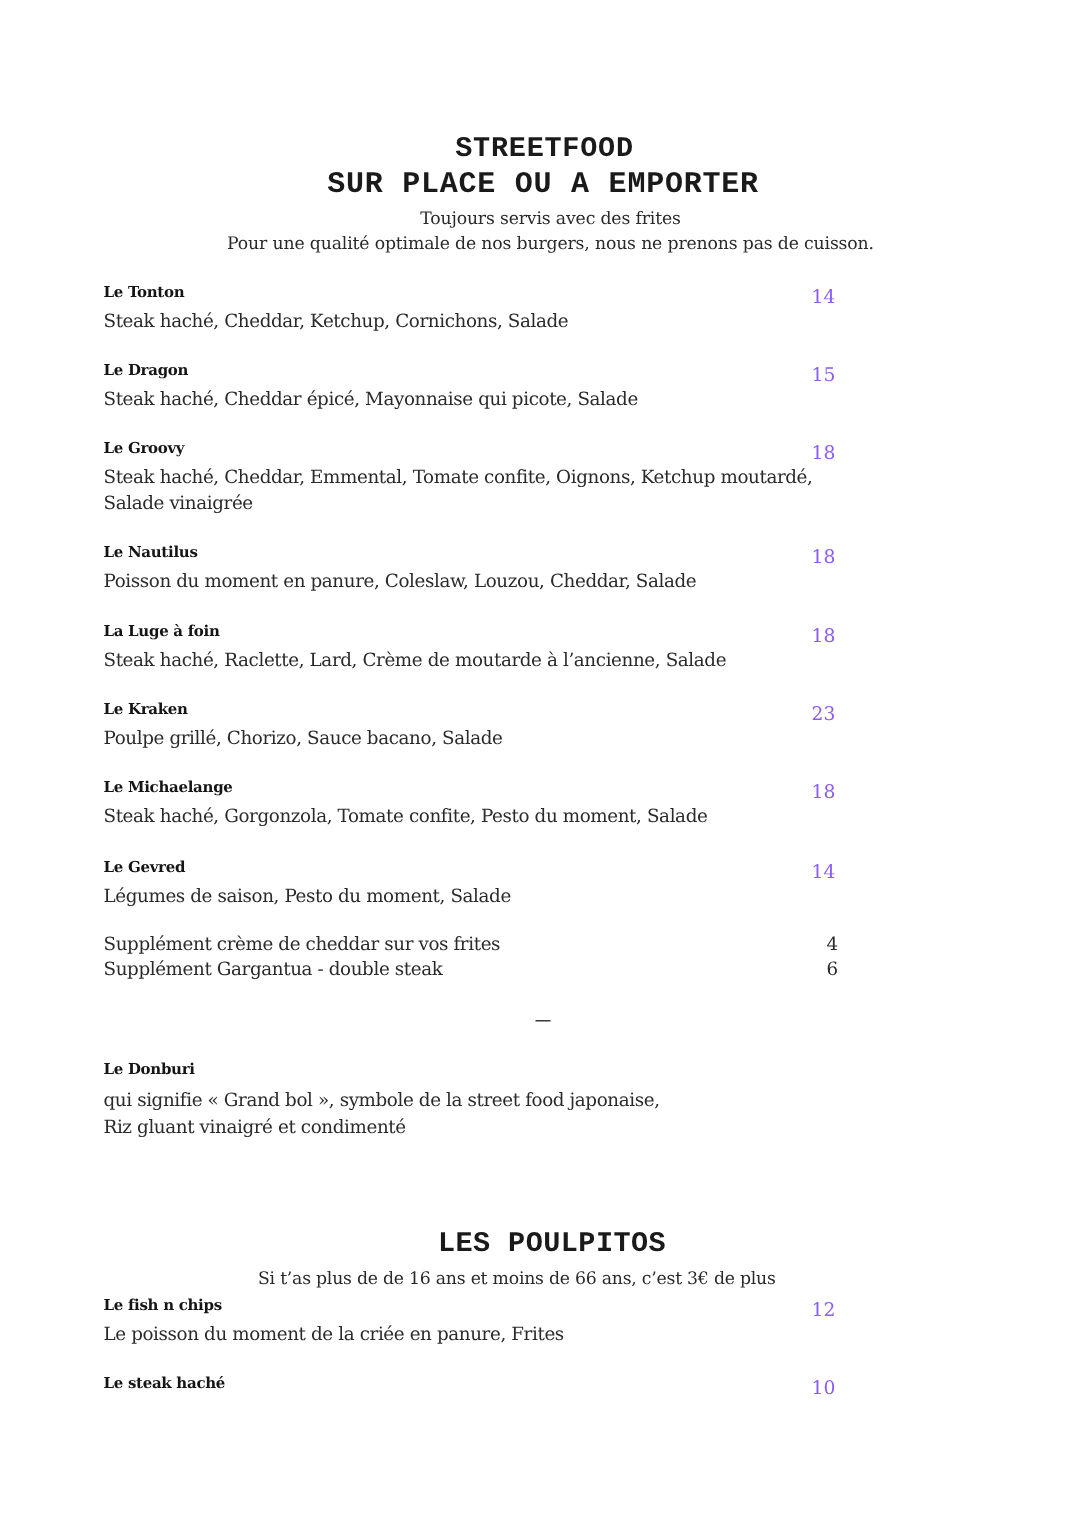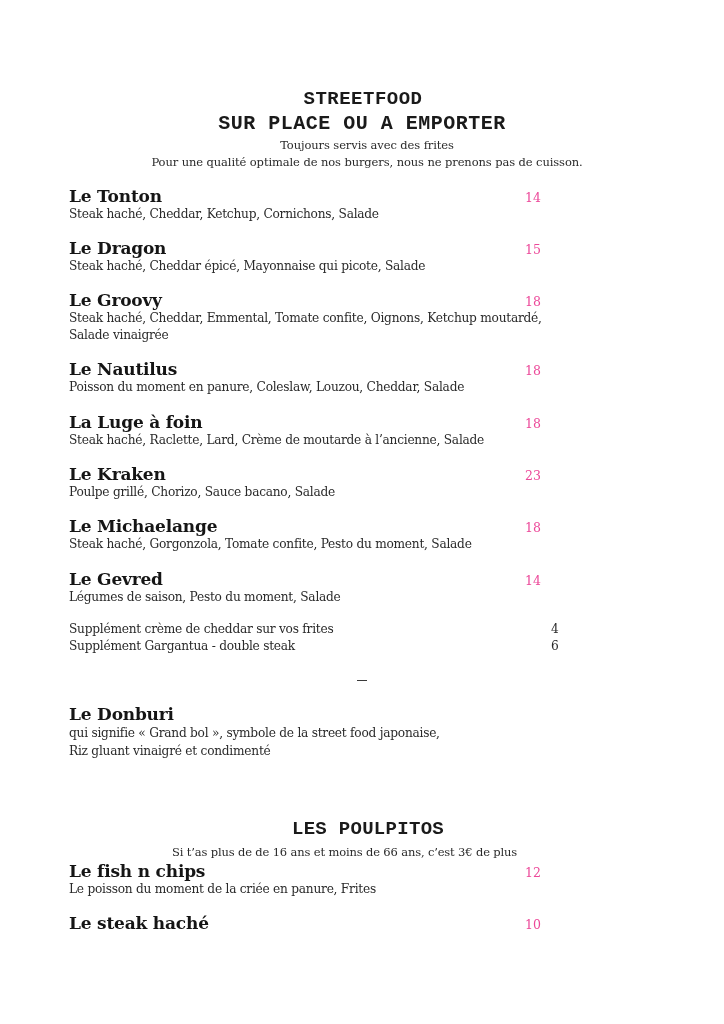--- a/index.html
+++ b/index.html
@@ -45,38 +45,38 @@
 
     .item {
       position: absolute;
       left: 69px;
       width: 570px;
     }
     .item-name {
       display: block;
       font-family: "DejaVu Serif", serif;
       font-weight: bold;
-      font-size: 17px;
+      font-size: 10px;
       color: #151515;
       line-height: 20px;
       letter-spacing: -0.2px;
     }
     .item-desc {
       display: block;
       font-size: 12.2px;
       color: #2a2a2a;
       line-height: 17px;
       letter-spacing: -0.25px;
     }
     .item-price {
       position: absolute;
-      left: 456px;
+      left: 472px;
       top: 2px;
       font-size: 12.5px;
-      color: #ec4899;
+      color: #8b5cf6;
       line-height: 20px;
     }
     .extra {
       position: absolute;
       left: 69px;
       width: 500px;
       font-size: 12.2px;
       color: #2a2a2a;
       line-height: 17px;
       letter-spacing: -0.25px;

